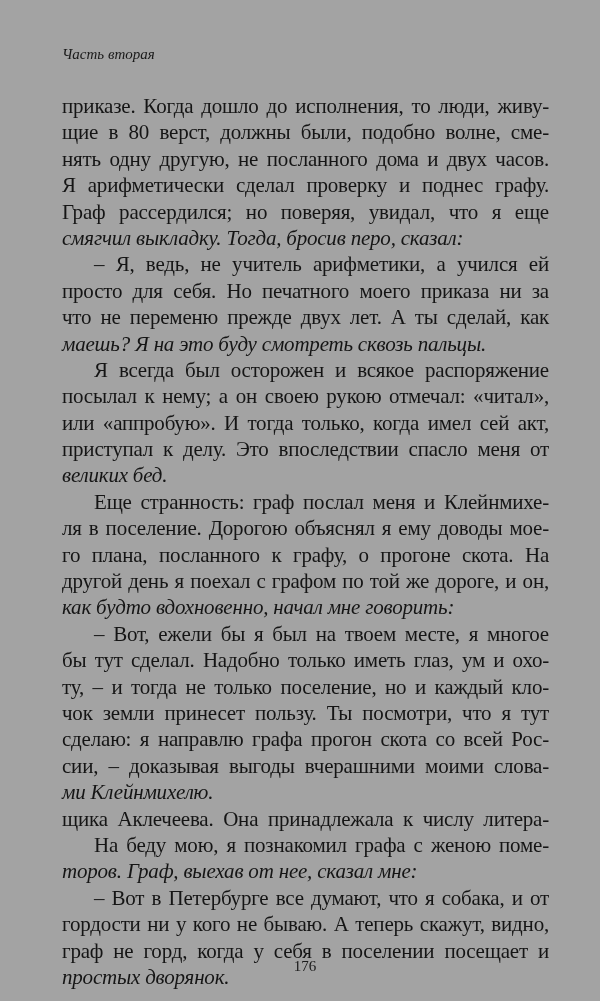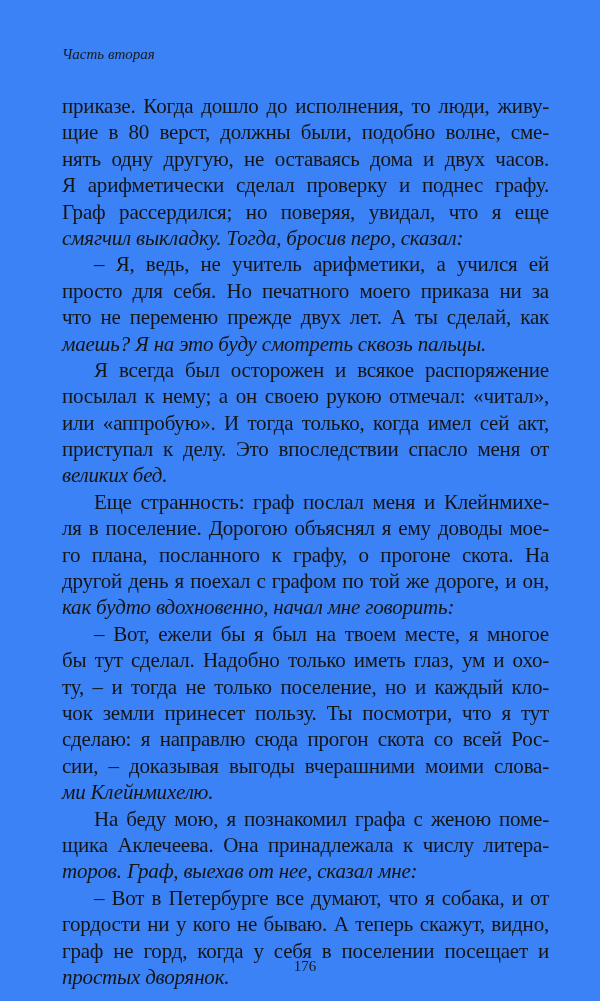--- a/index.html
+++ b/index.html
@@ -1,17 +1,17 @@
 <!DOCTYPE html>
 <html><head>
 <meta charset="utf-8">
 <style>
   html, body { margin: 0; padding: 0; background: #ffffff; }
   body { width: 600px; height: 1001px; position: relative; overflow: hidden; }
-  .page { position: absolute; left: 0; top: 0; width: 600px; height: 1001px; background: #3b82f6; }
+  .page { position: absolute; left: 0; top: 0; width: 600px; height: 1001px; background: #a3a3a3; }
   .running-head {
     position: absolute; left: 62px; top: 46px;
     font-family: "Liberation Serif", "DejaVu Serif", serif;
     font-style: italic; font-size: 15px; color: #1a1a1a;
   }
   .body-text {
     position: absolute; left: 62px; top: 93px; width: 487px;
     font-family: "Liberation Serif", "DejaVu Serif", serif;
     font-size: 21px; line-height: 26.4px; color: #151515;
   }
@@ -29,21 +29,21 @@
   }
 </style>
 </head>
 <body>
 
 <div class="page">
   <div class="running-head">Часть вторая</div>
   <div class="body-text" id="body-text">
       <span class="line">приказе. Когда дошло до исполнения, то люди, живу-</span>
       <span class="line">щие в 80 верст, должны были, подобно волне, сме-</span>
-      <span class="line">нять одну другую, не оставаясь дома и двух часов.</span>
+      <span class="line">нять одну другую, не посланного дома и двух часов.</span>
       <span class="line">Я арифметически сделал проверку и поднес графу.</span>
       <span class="line">Граф рассердился; но поверяя, увидал, что я еще</span>
       <span class="line last">смягчил выкладку. Тогда, бросив перо, сказал:</span>
       <span class="line indent">– Я, ведь, не учитель арифметики, а учился ей</span>
       <span class="line">просто для себя. Но печатного моего приказа ни за</span>
       <span class="line">что не переменю прежде двух лет. А ты сделай, как</span>
       <span class="line last">маешь? Я на это буду смотреть сквозь пальцы.</span>
       <span class="line indent">Я всегда был осторожен и всякое распоряжение</span>
       <span class="line">посылал к нему; а он своею рукою отмечал: «читал»,</span>
       <span class="line">или «аппробую». И тогда только, когда имел сей акт,</span>
@@ -51,25 +51,25 @@
       <span class="line last">великих бед.</span>
       <span class="line indent">Еще странность: граф послал меня и Клейнмихе-</span>
       <span class="line">ля в поселение. Дорогою объяснял я ему доводы мое-</span>
       <span class="line">го плана, посланного к графу, о прогоне скота. На</span>
       <span class="line">другой день я поехал с графом по той же дороге, и он,</span>
       <span class="line last">как будто вдохновенно, начал мне говорить:</span>
       <span class="line indent">– Вот, ежели бы я был на твоем месте, я многое</span>
       <span class="line">бы тут сделал. Надобно только иметь глаз, ум и охо-</span>
       <span class="line">ту, – и тогда не только поселение, но и каждый кло-</span>
       <span class="line">чок земли принесет пользу. Ты посмотри, что я тут</span>
-      <span class="line">сделаю: я направлю сюда прогон скота со всей Рос-</span>
+      <span class="line">сделаю: я направлю графа прогон скота со всей Рос-</span>
       <span class="line">сии, – доказывая выгоды вчерашними моими слова-</span>
       <span class="line last">ми Клейнмихелю.</span>
+      <span class="line">щика Аклечеева. Она принадлежала к числу литера-</span>
       <span class="line indent">На беду мою, я познакомил графа с женою поме-</span>
-      <span class="line">щика Аклечеева. Она принадлежала к числу литера-</span>
       <span class="line last">торов. Граф, выехав от нее, сказал мне:</span>
       <span class="line indent">– Вот в Петербурге все думают, что я собака, и от</span>
       <span class="line">гордости ни у кого не бываю. А теперь скажут, видно,</span>
       <span class="line">граф не горд, когда у себя в поселении посещает и</span>
       <span class="line last">простых дворянок.</span>
     </div>
   <div class="folio">176</div>
 </div>
 
 </body></html>

